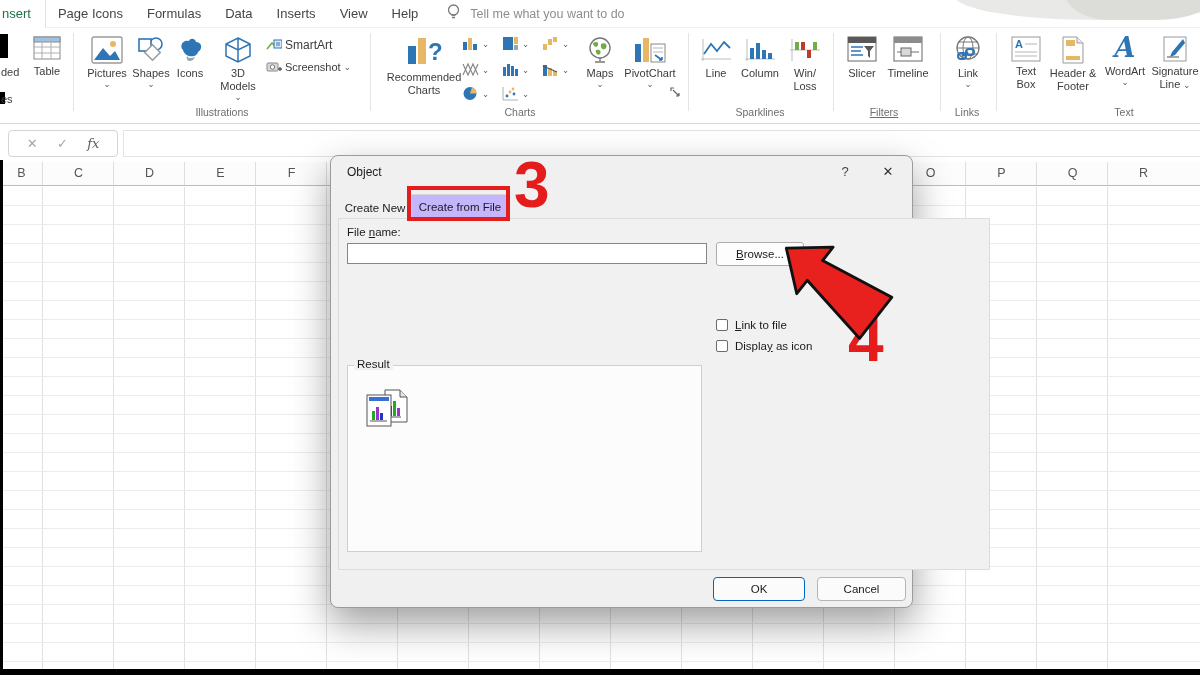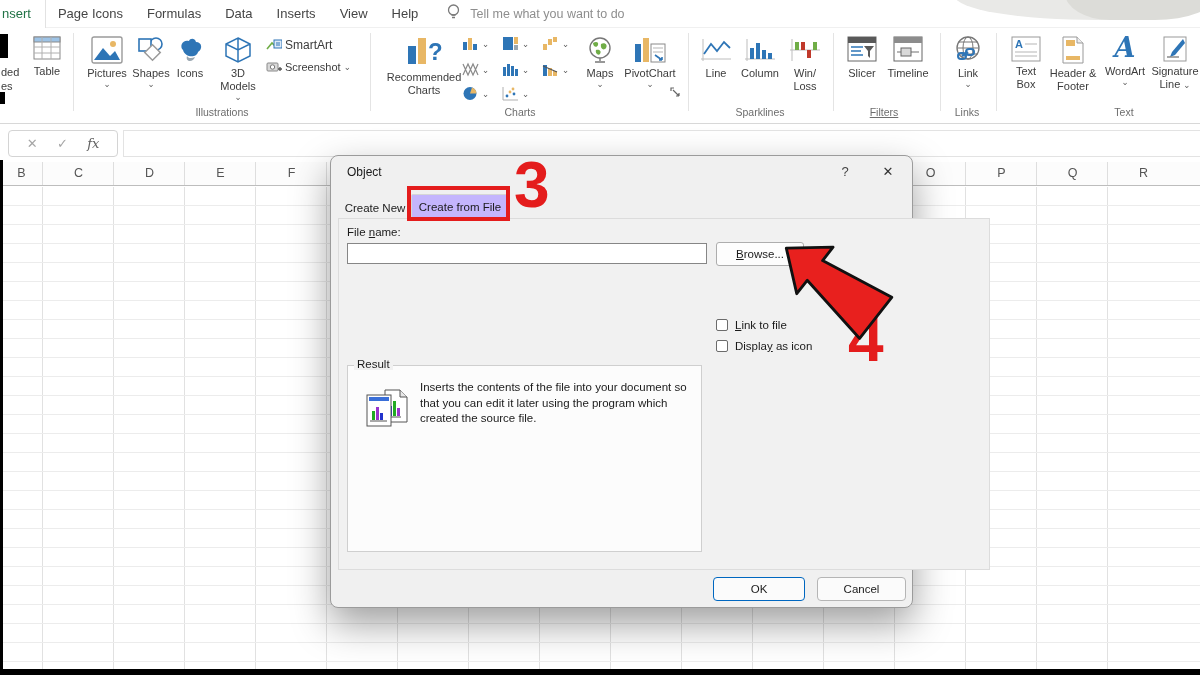--- a/index.html
+++ b/index.html
@@ -129,21 +129,21 @@
         <div class="b1"></div>
         <div class="b2"></div>
       </div>
   </div>
 
   <div class="ribbon">
 
     <div class="blackmark" style="left:0;top:6px;width:8px;height:24px;"></div>
     <div class="blackmark" style="left:0;top:64px;width:5px;height:12px;"></div>
     <div class="cutoff" style="top:38px;">ded</div>
-    <div class="cutoff" style="top:52px;text-align:right;">es</div>
+    <div class="cutoff" style="top:65px;text-align:right;">es</div>
 
     <div class="rbtn" style="left:24px;top:8px;width:46px;">
       <svg class="ric" width="28" height="26" viewBox="0 0 28 26">
         <rect x="1" y="1" width="26" height="22" fill="#fff" stroke="#8a8a8a"></rect>
         <rect x="1" y="1" width="26" height="5" fill="#9dc3e6" stroke="#8a8a8a"></rect>
         <path d="M1 11 h26 M1 17 h26 M9 1 v22 M18 1 v22" stroke="#b0b0b0" fill="none"></path>
       </svg>
       <div>Table</div>
     </div>
 
@@ -480,21 +480,20 @@
               <rect x="32" y="20" width="3" height="8" fill="#9933cc"></rect>
             <path d="M23 29 h13" stroke="#555"></path>
             <rect x="2" y="7" width="24" height="31" fill="#fff" stroke="#555"></rect>
             <rect x="4" y="9" width="20" height="4" fill="#3a6fd8"></rect>
             <rect x="7" y="23" width="3" height="9" fill="#22aa22"></rect>
               <rect x="11" y="19" width="3" height="13" fill="#9933cc"></rect>
               <rect x="15" y="25" width="3" height="7" fill="#2233cc"></rect>
             <path d="M5 33 h17" stroke="#555"></path>
           </svg>
         </span>
-        <div class="result-tx">Inserts the contents of the file into your document so that you can edit it later using the program which created the source file.</div>
       </div>
     </div>
 
     <div class="btn btn-ok">OK</div>
     <div class="btn btn-cancel">Cancel</div>
   </div>
 
   <div class="ann ann-rect"></div>
   <div class="ann ann-num ann-3">3</div>
   <div class="ann ann-num ann-4">4</div>

